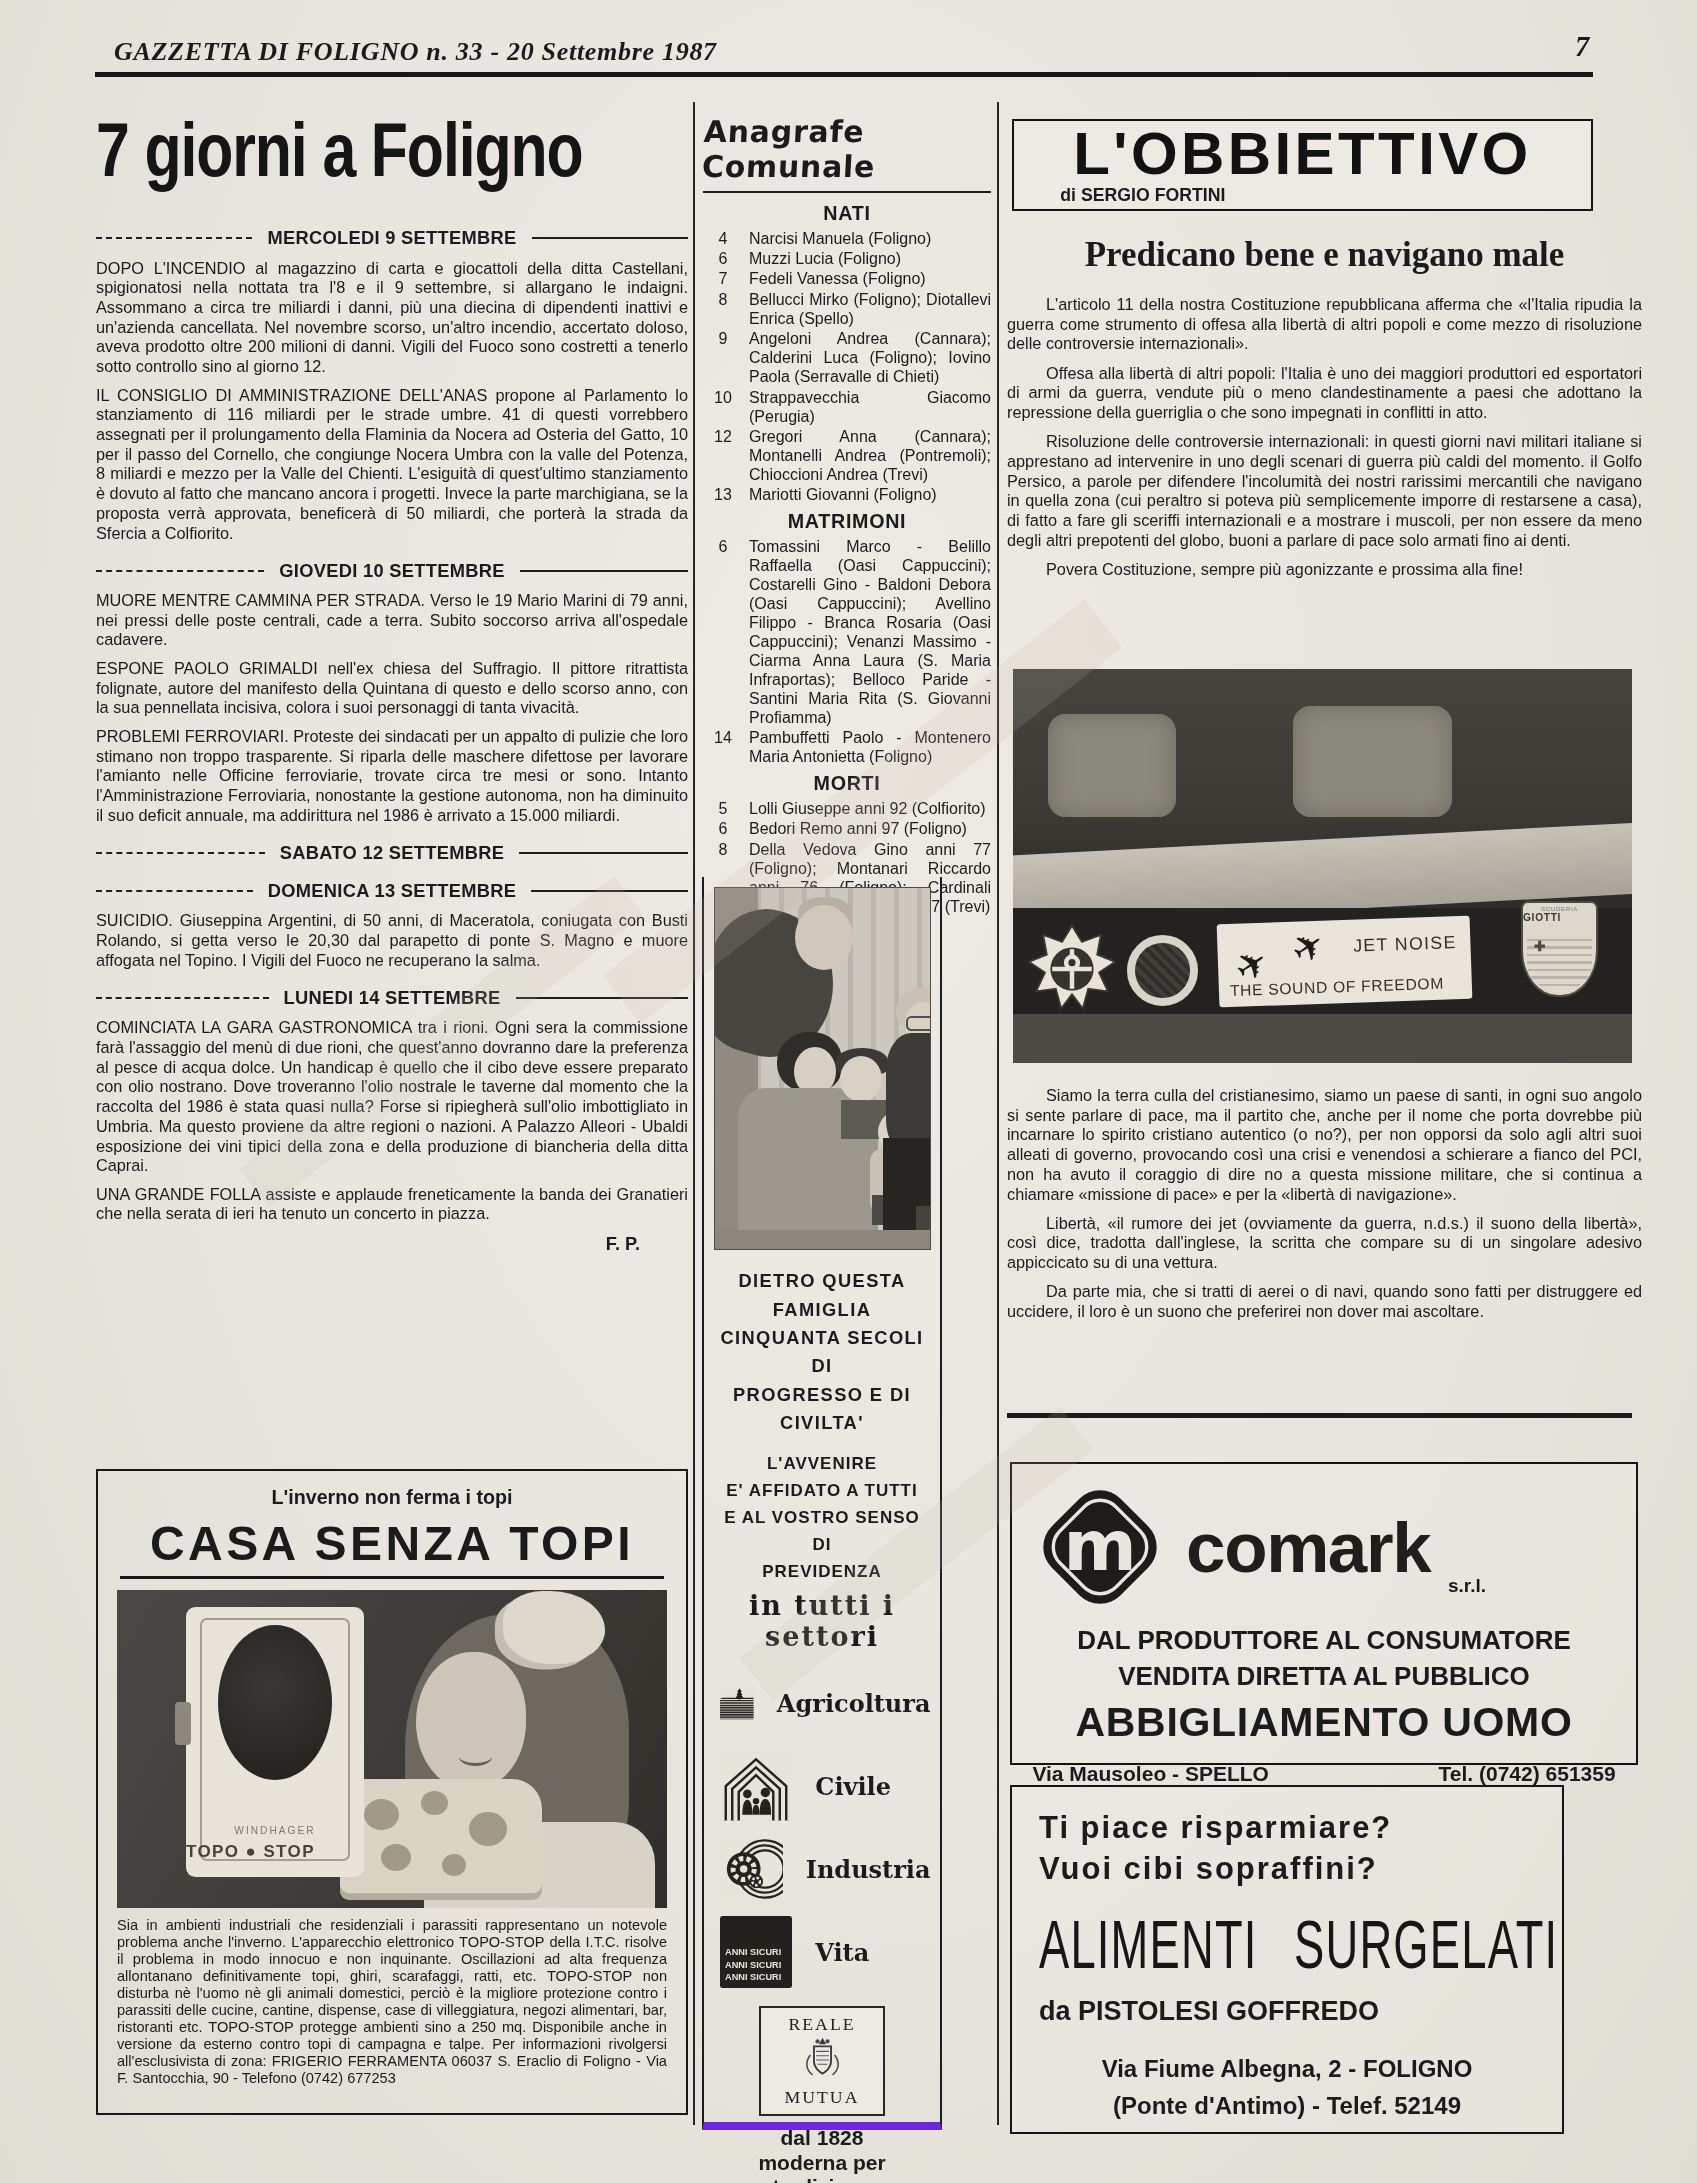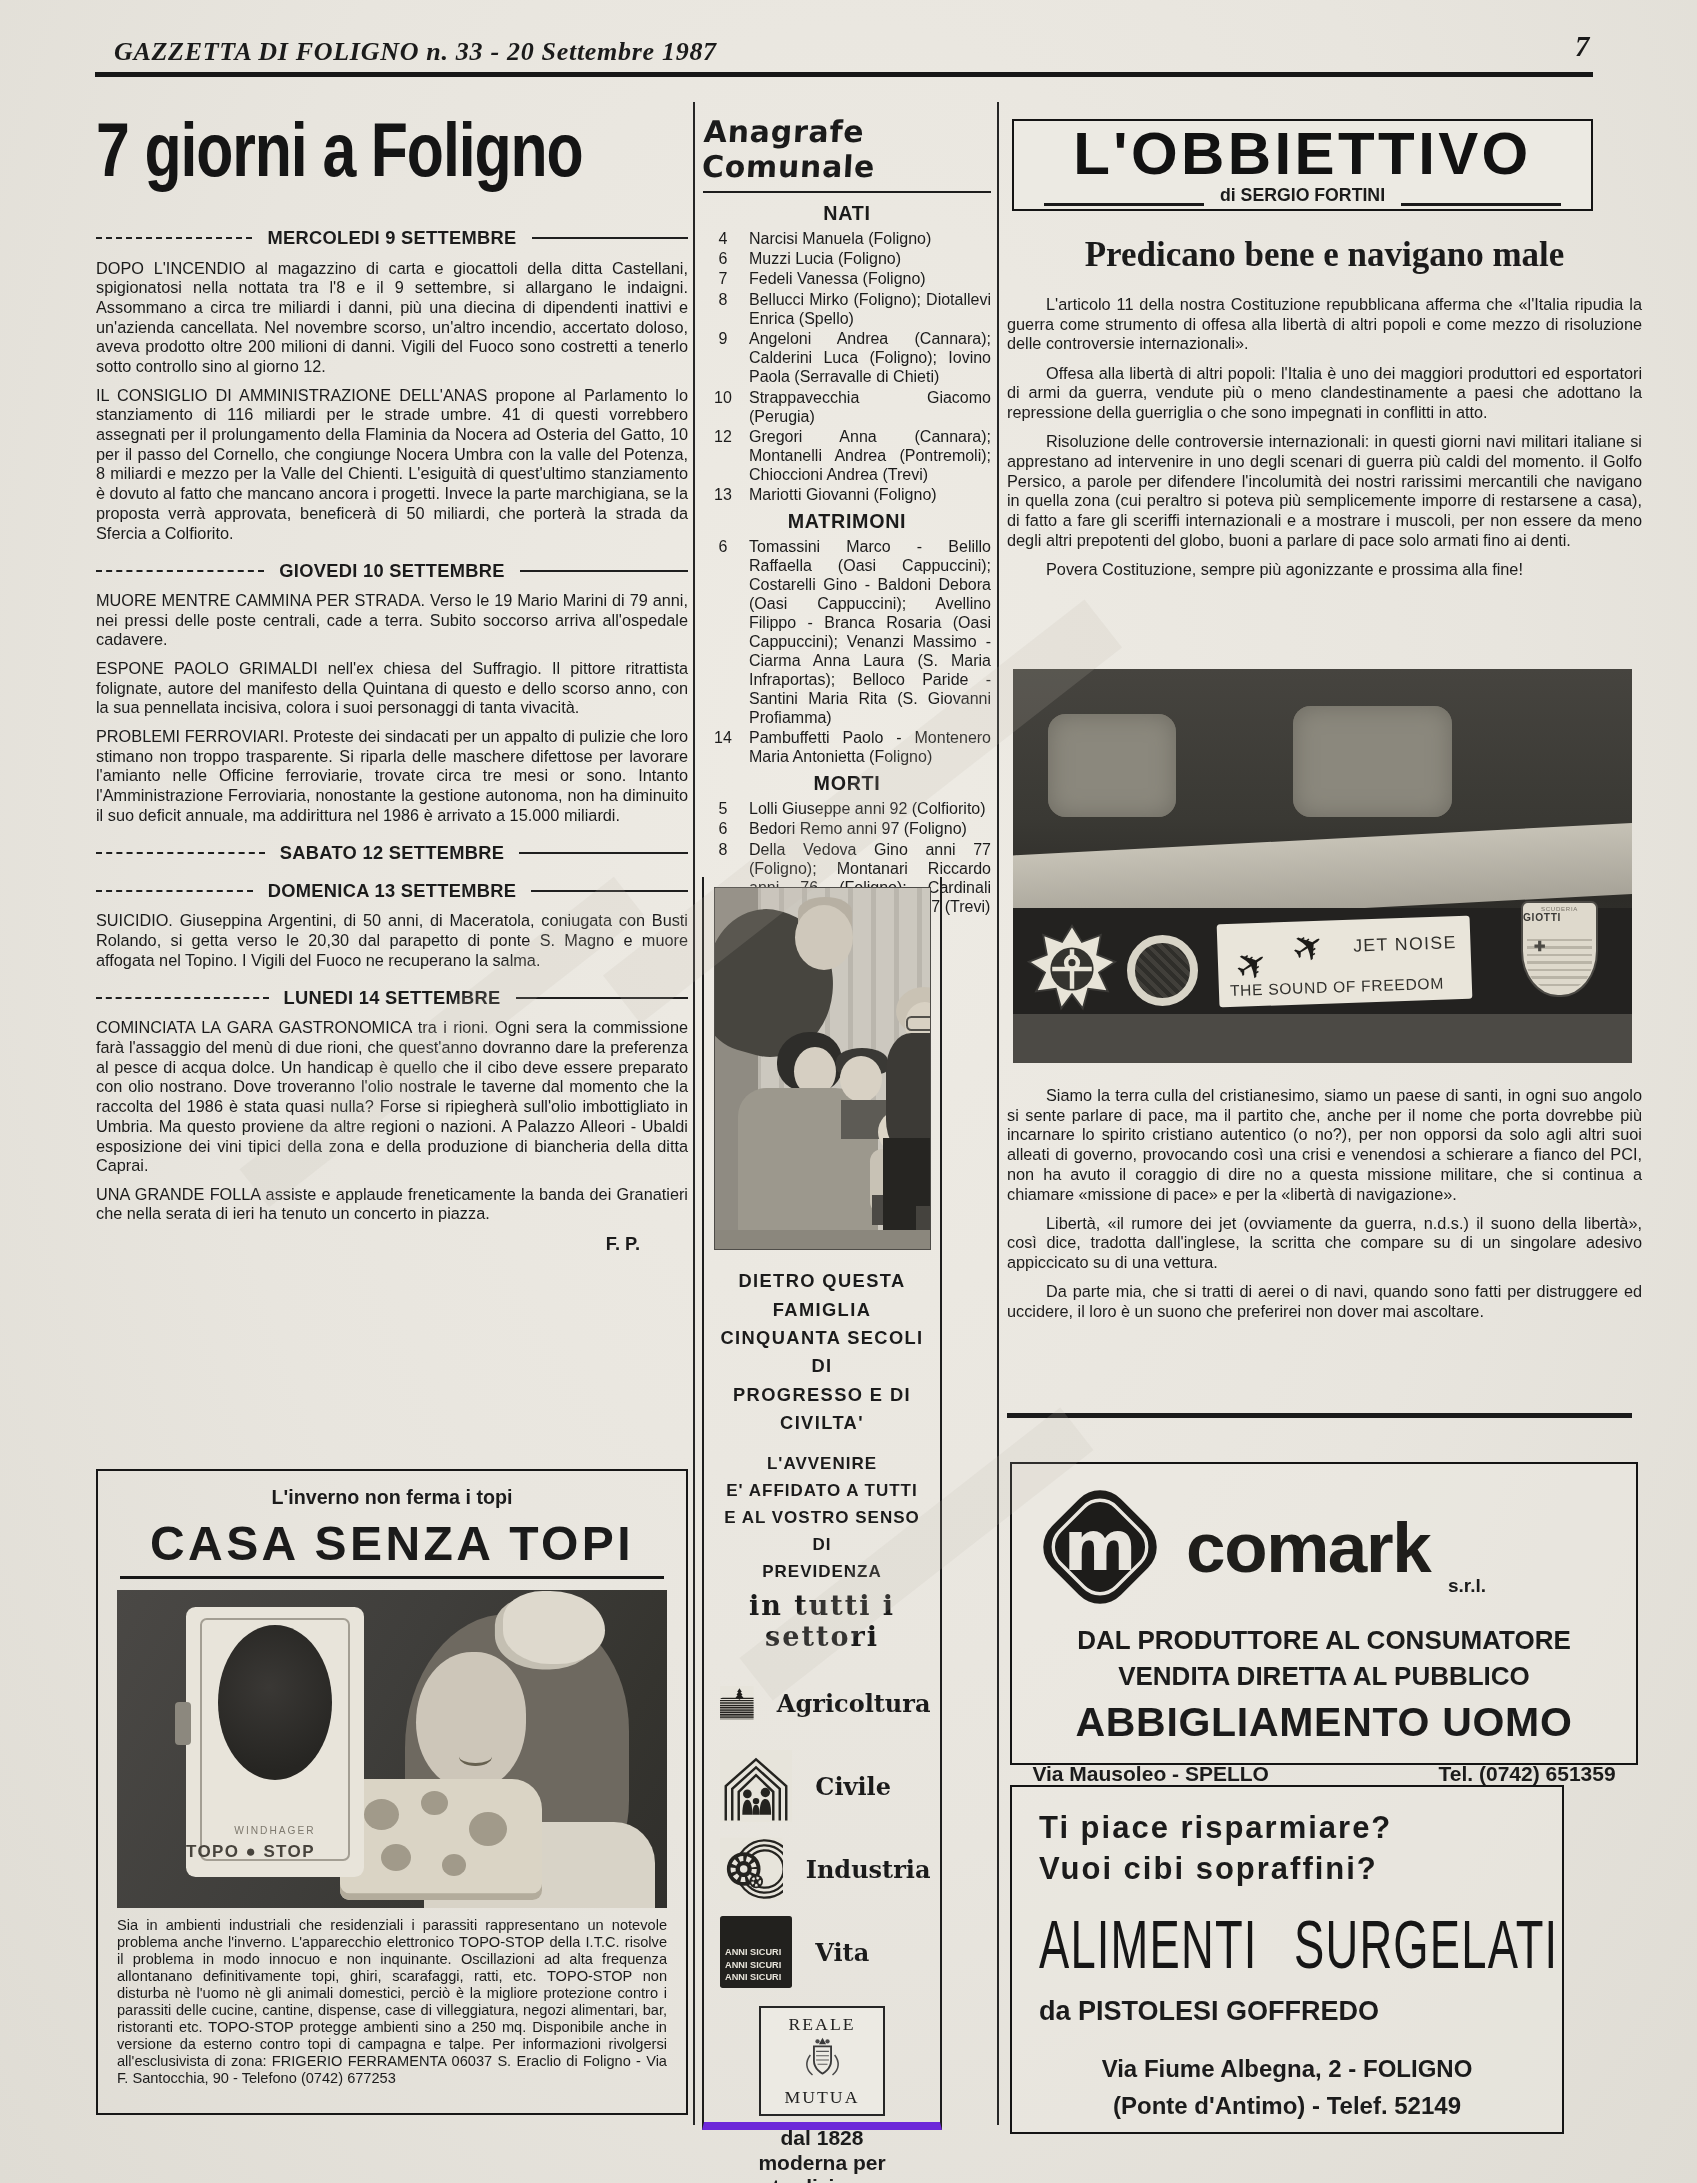--- a/index.html
+++ b/index.html
@@ -63,21 +63,21 @@
   .sector-name{font-family:"DejaVu Serif",serif;font-weight:bold;font-size:24px;}
   .vita-icon{width:72px;height:72px;background:#22211e;border-radius:2.7px;color:#e8e4da;font-weight:bold;font-size:9.2px;line-height:1.35;display:flex;align-items:flex-end;padding:4.8px;box-sizing:border-box;text-align:left;}
   .reale-logo{width:114px;margin:17.7px auto 9.5px;border:2px solid #262626;padding:5.4px 4.1px 6.8px;text-align:center;background:#eceae3;}
   .reale-logo .t{font-family:"Liberation Serif",serif;font-size:17.7px;letter-spacing:2px;color:#222;}
   .dal{text-align:center;font-weight:bold;font-size:21px;margin:9.5px 0 1.4px;}
   .trad{text-align:center;font-weight:bold;font-size:21px;margin-bottom:15px;}
   .company{text-align:center;font-weight:bold;font-size:22.4px;line-height:1.35;}
   
   .obb-box{left:1012px;top:119px;width:581px;height:92px;border:2.7px solid #141414;box-sizing:border-box;text-align:center;background:#eceae3;}
   .obb-title{font-size:60px;font-weight:bold;letter-spacing:3.4px;line-height:1;margin-top:2.7px;white-space:nowrap;color:#121212;}
-  .obb-byline{display:flex;align-items:flex-end;margin:1.4px 30px 0;}
+  .obb-byline{display:flex;align-items:flex-start;margin:1.4px 30px 0;flex-direction:column;}
   .obb-byline .l{flex:1;height:2.7px;background:#1a1a1a;}
   .obb-byline .label{padding:0 16.3px;font-weight:bold;font-size:17.7px;white-space:nowrap;}
   .obb-headline{left:1007px;top:235px;width:635px;text-align:center;font-family:"Liberation Serif",serif;font-weight:bold;font-size:35px;}
   .obb-top{left:1007px;top:295px;width:635px;}
   .obb-top p,.obb-bottom p{font-size:16.3px;line-height:19.7px;text-align:justify;text-indent:39px;margin:0 0 9.5px;}
   .obb-bottom{left:1007px;top:1086px;width:635px;}
   .car-photo{left:1013px;top:669px;width:619px;height:394px;background:linear-gradient(#46443f 0%,#3a3934 38%,#2d2c28 58%,#383733 86%,#44423e 100%);overflow:hidden;}
   .cp-headrest{position:absolute;background:#8b887d;border-radius:17.7px;box-shadow:inset 0 0 23px #6e6b62;}
   .cp-shelf{position:absolute;left:-16.3px;top:170px;width:659px;height:71px;background:linear-gradient(#c6c2b6,#a7a398);transform:rotate(-3deg);}
   .cp-darkband{position:absolute;left:0;top:239px;width:100%;height:110px;background:#232220;}

